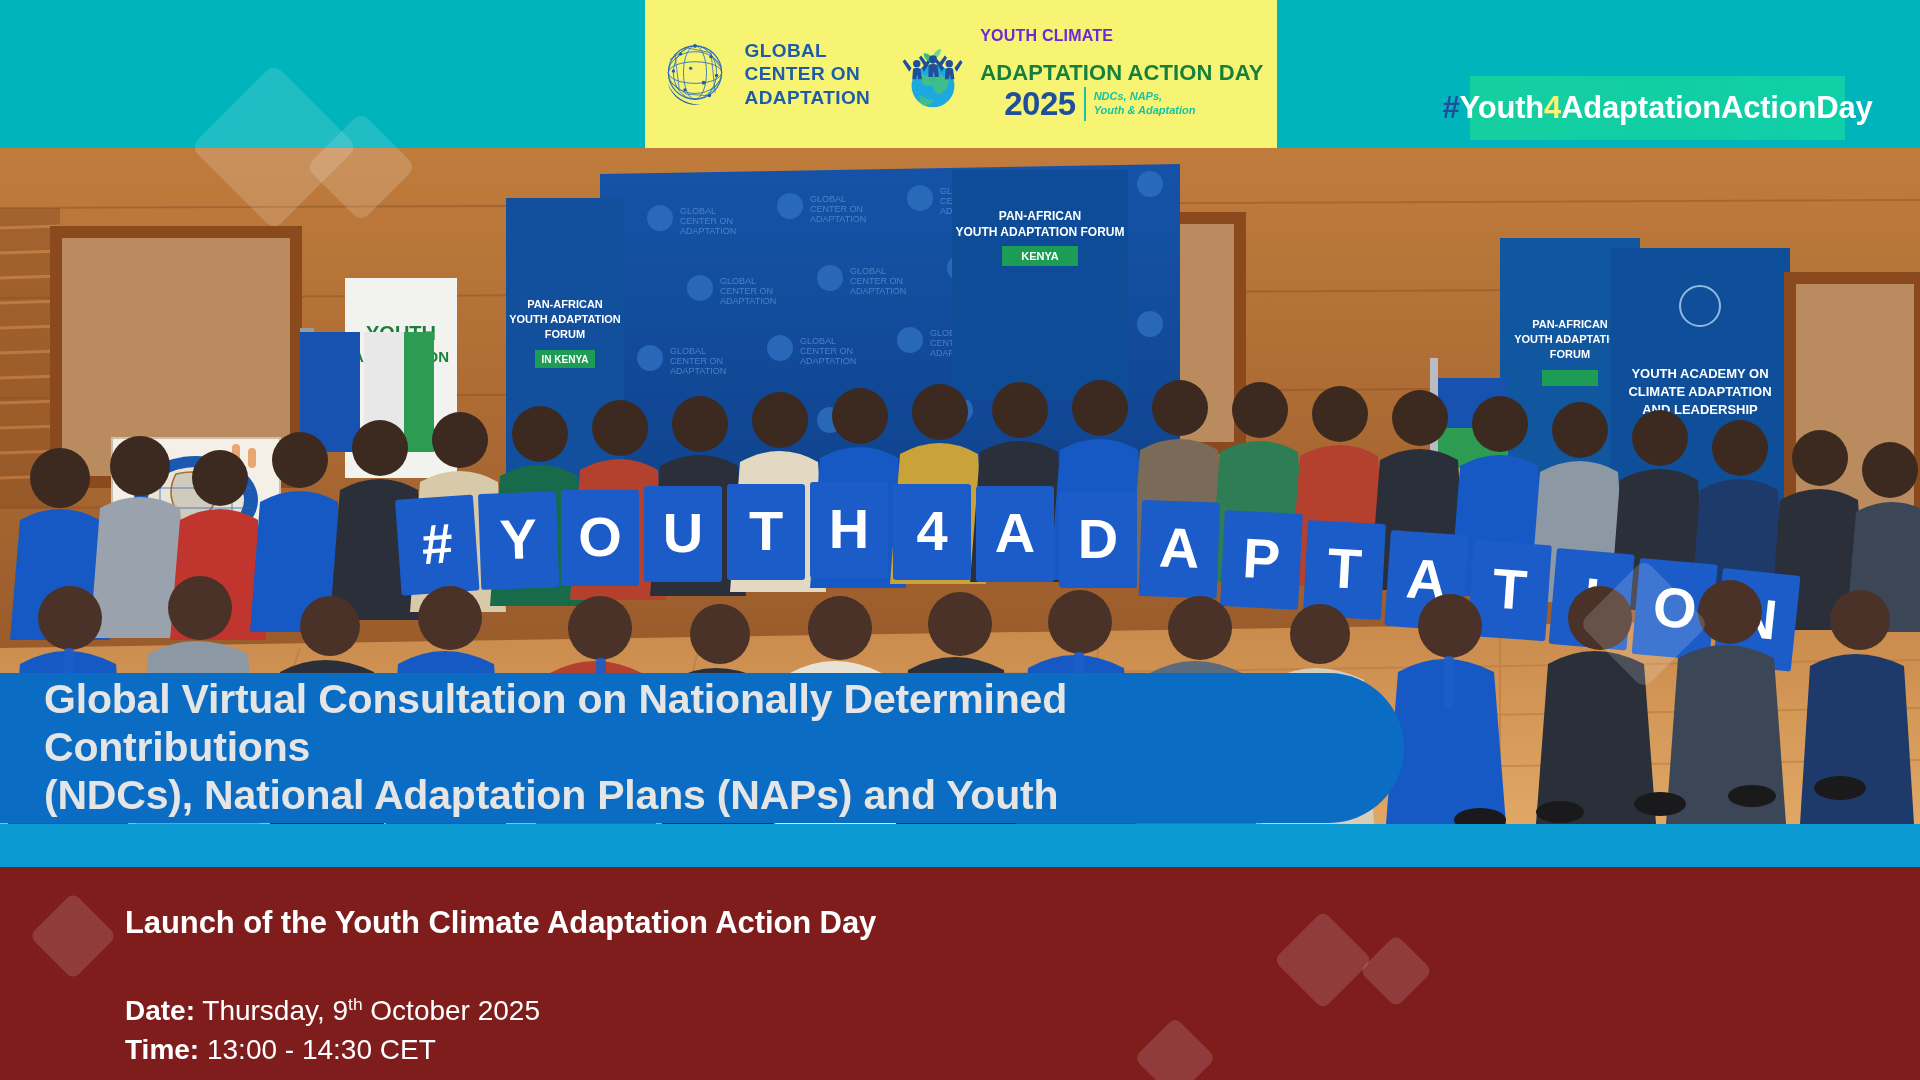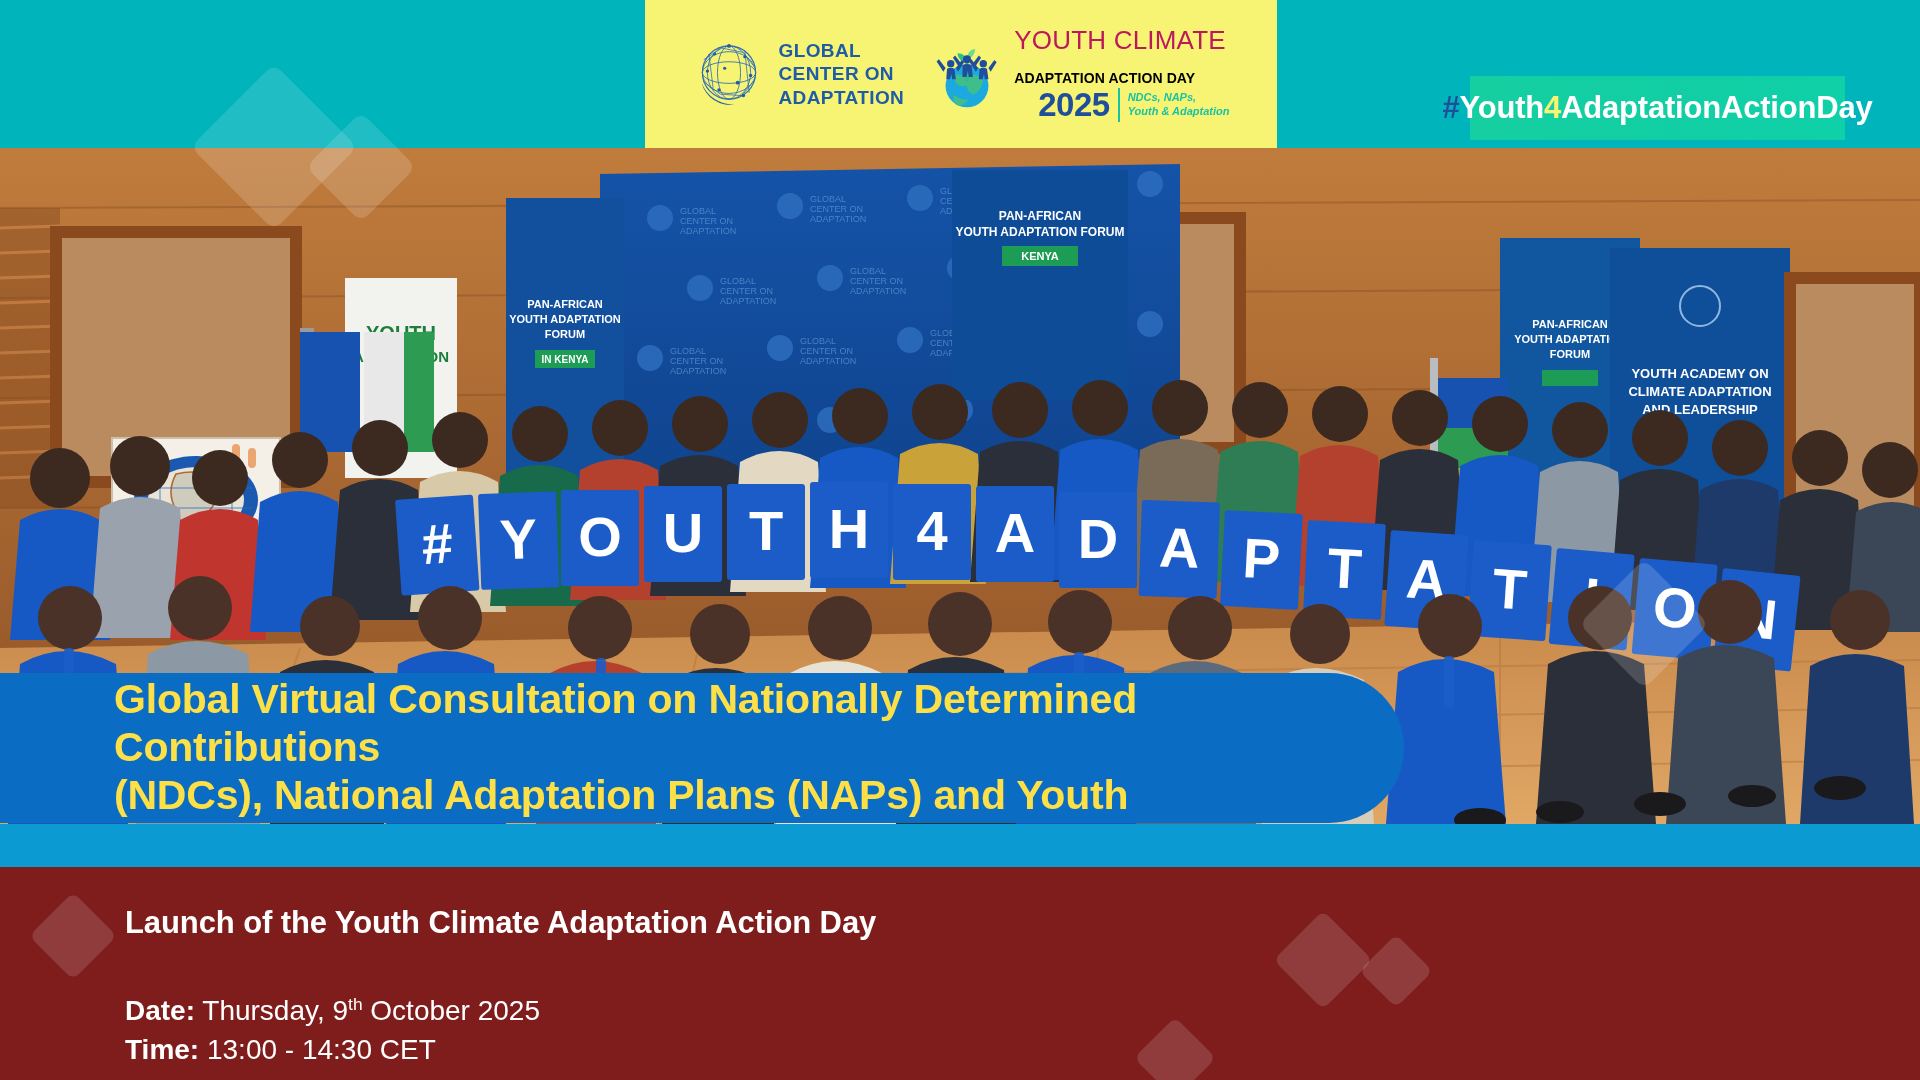--- a/index.html
+++ b/index.html
@@ -36,25 +36,25 @@
   .gca-words {
     color:#1F5CA8; font-weight:600; font-size:19px; line-height:1.22;
     letter-spacing:.4px; white-space:nowrap;
   }
 
   
   .ycaad-logo { display:flex; align-items:center; gap:10px; }
   .ycaad-mark { width:74px; height:74px; flex:0 0 auto; }
   .ycaad-text { line-height:1; }
   .yc-l1 {
-    color:#be185d; font-weight:400; font-size:26px;
+    color:#6d28d9; font-weight:700; font-size:16px;
     letter-spacing:.2px; white-space:nowrap;
   }
   .yc-l2 {
-    color:#000000; font-weight:700; font-size:14px;
+    color:#15803d; font-weight:700; font-size:22px;
     letter-spacing:.1px; white-space:nowrap; margin-top:18px;
   }
   .yc-l3 { display:flex; align-items:center; gap:8px; margin-top:3px;margin-left:24px; }
   .yc-year {
     color:#1F4E9B; font-weight:700; font-size:33px; letter-spacing:-.5px;
   }
   .yc-divider { width:2px; height:34px; background:#17C3A2; }
   .yc-sub {
     color:#17C3A2; font-style:italic; font-weight:600;
     font-size:11px; line-height:1.22; white-space:nowrap;
@@ -86,22 +86,22 @@
   .pd3 { width:92px;  height:92px;  left:1598px; top:430px; }
 
   
   .title-banner {
     position:absolute; left:0; top:673px; width:1404px; height:150px;
     background:#0B6CC4;
     border-top-right-radius:96px; border-bottom-right-radius:96px;
     display:flex; align-items:center;
   }
   .title-text {
-    color:#fde047; font-weight:700; font-size:41px; line-height:1.17;
-    padding-left:114px; letter-spacing:-.2px; max-width:1330px;
+    color:#e5e5e5; font-weight:700; font-size:41px; line-height:1.17;
+    padding-left:44px; letter-spacing:-.2px; max-width:1330px;
   }
 
   
   .bottom {
     position:absolute; left:0; top:867px; width:1920px; height:257px;
     background:#7f1d1d; overflow:hidden;
   }
   .bot-diamond {
     position:absolute; background:rgba(255,255,255,.14);
     border-radius:8px; transform:rotate(45deg);

